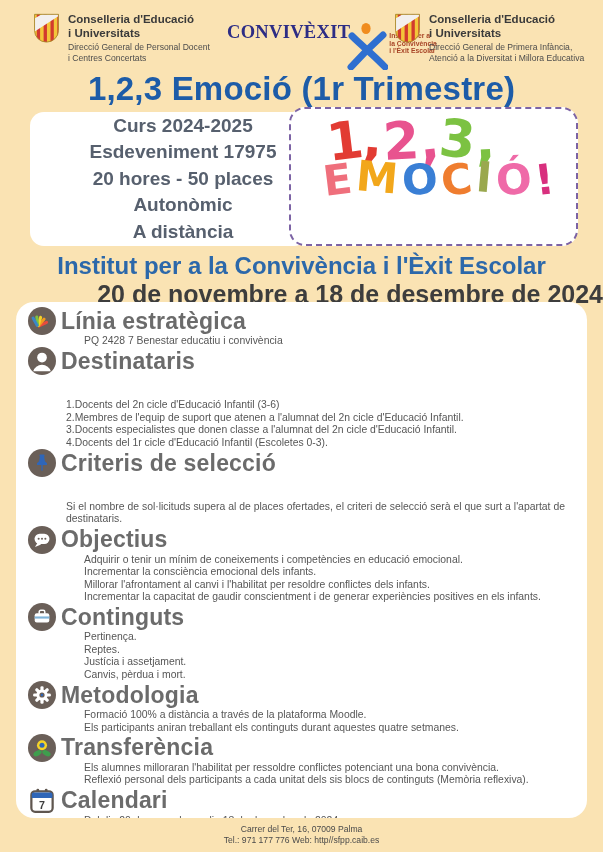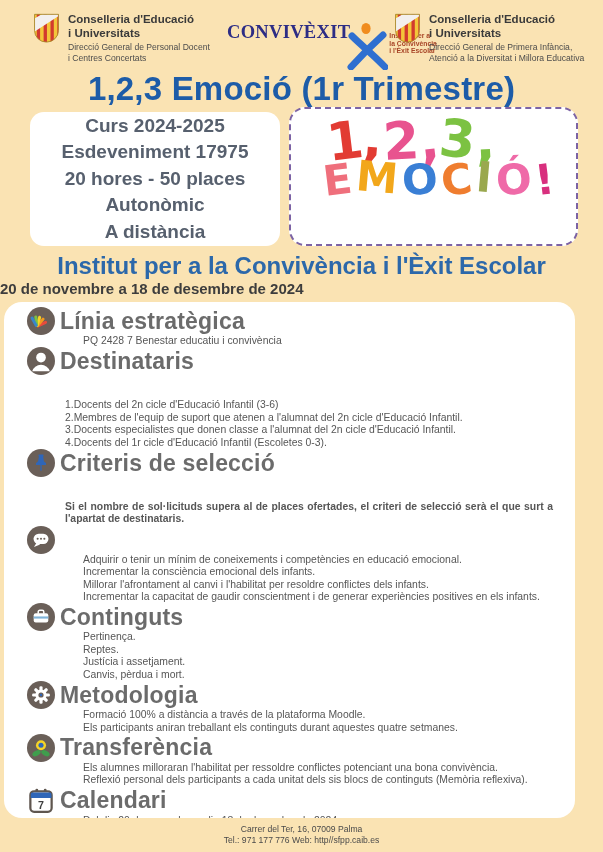--- a/index.html
+++ b/index.html
@@ -27,49 +27,49 @@
   .tagline{font-size:6.8px;line-height:7.6px;font-weight:bold;color:#a84527;margin-top:10px;}
 
   
   .main-title{position:absolute;top:70px;left:0;width:603px;text-align:center;
     font-size:33px;font-weight:bold;color:#1d5ca8;letter-spacing:.2px;}
 
   
   .info-card{position:absolute;left:30px;top:112px;width:250px;height:134px;
     background:#fff;border-radius:14px;display:flex;flex-direction:column;
     justify-content:center;text-align:center;
-    font-size:19px;font-weight:bold;color:#57606e;line-height:26.5px;}
+    font-size:19px;font-weight:bold;color:#57606e;line-height:26.5px;padding-left:28px;}
   .emocio-card{position:absolute;left:289px;top:107px;width:289px;height:139px;
     background:#fff;border-radius:16px;border:2px dashed #7c63a5;box-sizing:border-box;
     overflow:hidden;}
   .emocio-row{white-space:nowrap;}
   .emocio-row1{margin:2px 0 0 36px;font-size:52px;}
   .emocio-row2{margin:-16px 0 0 32px;font-size:42px;letter-spacing:4px;}
   .logo-ch{display:inline-block;font-weight:bold;font-family:"DejaVu Sans",sans-serif;}
   .ch0{transform:rotate(-7deg);}
   .ch1{transform:rotate(5deg) translateY(-2px);}
   .ch2{transform:rotate(-3deg);}
 
   
   .subtitle{position:absolute;top:252px;left:0;width:603px;text-align:center;
     font-size:24px;font-weight:bold;color:#2c68aa;}
-  .date-line{position:absolute;top:280px;left:0;width:603px;text-align:left;
-    font-size:15px;font-weight:bold;color:#3d3d3d;}
-
-  
-  .panel{position:absolute;left:4px;top:302px;width:571px;height:516px;
+  .date-line{position:absolute;top:280px;left:0;width:603px;text-align:right;
+    font-size:25px;font-weight:bold;color:#3d3d3d;}
+
+  
+  .panel{position:absolute;left:16px;top:302px;width:571px;height:516px;
     background:#fff;border-radius:18px;box-sizing:border-box;
-    padding:5px 18px 0 23px;overflow:hidden;}
+    padding:5px 18px 0 12px;overflow:hidden;}
   .sec{margin:0;}
   .sec-head{display:flex;align-items:center;gap:5px;height:28px;}
   .sec-icon{width:28px;height:28px;flex:none;}
   .sec-title{font-size:23px;font-weight:600;color:#6b6b6b;letter-spacing:.2px;}
   .sec-body{margin-left:56px;font-size:10.4px;line-height:12.4px;color:#565656;}
   .indent-sm .sec-body{margin-left:38px;margin-top:24px;}
-  .justify .sec-body{text-align:justify;margin-right:4px;font-weight:bold;}
+  .justify .sec-body{text-align:justify;margin-right:4px;}
 
   
   .footer{position:absolute;left:0;top:824px;width:603px;text-align:center;
     font-size:8.6px;line-height:10.5px;color:#4a4a4a;}
 </style>
 </head>
 <body>
 
 <div class="page">
 
@@ -221,20 +221,21 @@
     <div class="sec">
       <div class="sec-head">
         <svg class="sec-icon" viewBox="0 0 30 30">
           <circle cx="15" cy="15" r="15" fill="#6a5f58"></circle>
           <rect x="7" y="8.2" width="16" height="11" rx="5.5" fill="#fff"></rect>
           <path d="M10.5 17.5 l-3 5 l6.5-2.8 z" fill="#fff"></path>
           <circle cx="11.4" cy="13.7" r="1.1" fill="#6a5f58"></circle>
           <circle cx="15" cy="13.7" r="1.1" fill="#6a5f58"></circle>
           <circle cx="18.6" cy="13.7" r="1.1" fill="#6a5f58"></circle>
         </svg>
+        <span class="sec-title">Objectius</span>
       </div>
       <div class="sec-body">
           <div>Adquirir o tenir un mínim de coneixements i competències en educació emocional.</div>
           <div>Incrementar la consciència emocional dels infants.</div>
           <div>Millorar l'afrontament al canvi i l'habilitat per resoldre conflictes dels infants.</div>
           <div>Incrementar la capacitat de gaudir conscientment i de generar experiències positives en els infants.</div>
         </div>
     </div>
 
     <div class="sec">

